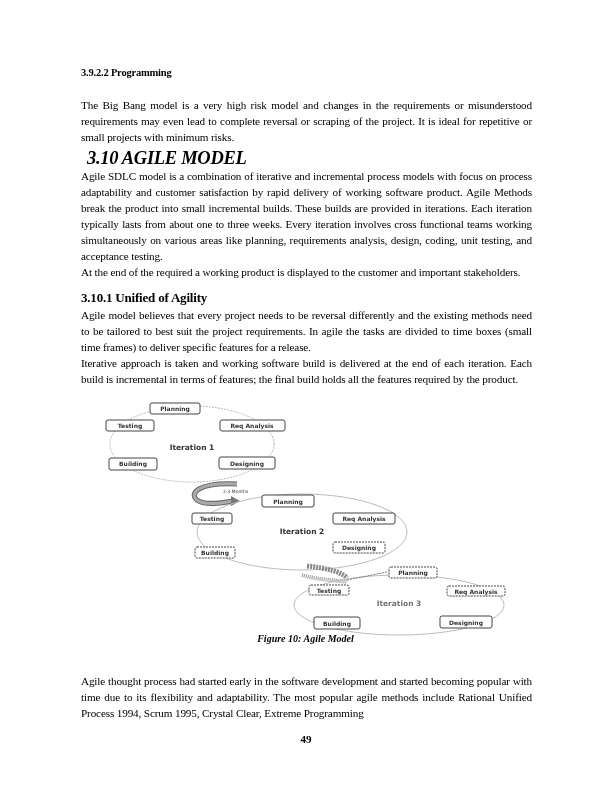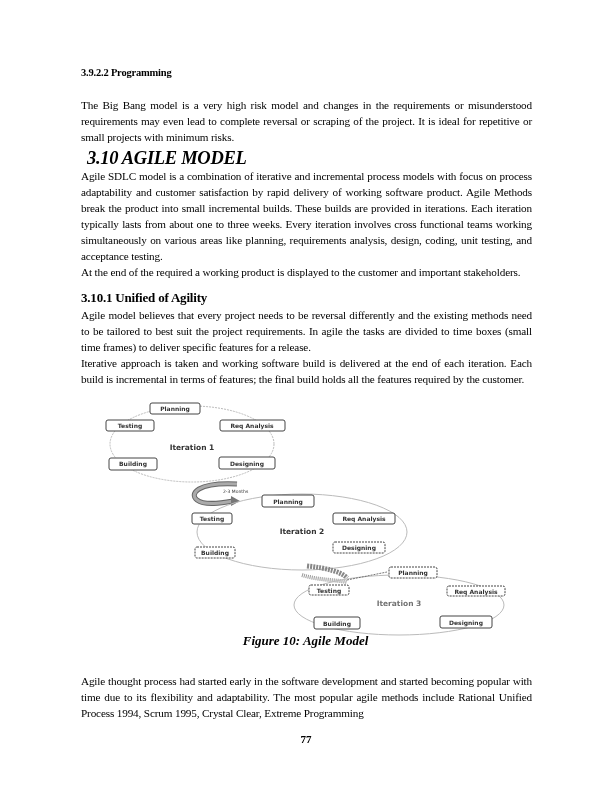--- a/index.html
+++ b/index.html
@@ -62,21 +62,21 @@
       top: 400px;
       width: 440px;
       height: 240px;
     }
     .caption {
       position: absolute;
       left: 0;
       width: 611px;
       top: 633px;
       text-align: center;
-      font-size: 13px;
+      font-size: 10px;
       font-weight: bold;
       font-style: italic;
     }
     .page-num {
       position: absolute;
       left: 0;
       width: 612px;
       top: 733px;
       text-align: center;
       font-size: 11px;
@@ -102,21 +102,21 @@
 
   <div class="h4">3.9.2.2 Programming</div>
   <div class="para" style="top:97px;">The Big Bang model is a very high risk model and changes in the requirements or misunderstood requirements may even lead to complete reversal or scraping of the project. It is ideal for repetitive or small projects with minimum risks.</div>
 
   <div class="h2">3.10 AGILE MODEL</div>
   <div class="para" style="top:168px;">Agile SDLC model is a combination of iterative and incremental process models with focus on process adaptability and customer satisfaction by rapid delivery of working software product. Agile Methods break the product into small incremental builds. These builds are provided in iterations. Each iteration typically lasts from about one to three weeks. Every iteration involves cross functional teams working simultaneously on various areas like planning, requirements analysis, design, coding, unit testing, and acceptance testing.</div>
   <div class="para" style="top:264px;">At the end of the required a working product is displayed to the customer and important stakeholders.</div>
 
   <div class="h3">3.10.1 Unified of Agility</div>
   <div class="para" style="top:307px;">Agile model believes that every project needs to be reversal differently and the existing methods need to be tailored to best suit the project requirements. In agile the tasks are divided to time boxes (small time frames) to deliver specific features for a release.</div>
-  <div class="para" style="top:355px;">Iterative approach is taken and working software build is delivered at the end of each iteration. Each build is incremental in terms of features; the final build holds all the features required by the customer.</div>
+  <div class="para" style="top:355px;">Iterative approach is taken and working software build is delivered at the end of each iteration. Each build is incremental in terms of features; the final build holds all the features required by the product.</div>
 
   <div class="para" style="top:673px;">Agile thought process had started early in the software development and started becoming popular with time due to its flexibility and adaptability. The most popular agile methods include Rational Unified Process 1994, Scrum 1995, Crystal Clear, Extreme Programming</div>
 </div>
 
 <div class="figure">
   <svg width="440" height="240" viewBox="0 0 440 240" xmlns="http://www.w3.org/2000/svg">
 
     <g>
       <ellipse cx="95" cy="44" rx="82" ry="38" fill="none" stroke="#bbb" stroke-width="1" stroke-dasharray="2,1"></ellipse>
       <rect x="53" y="3" width="50" height="11" rx="2" fill="#fff" stroke="#444" stroke-width="1"></rect>
@@ -171,13 +171,13 @@
       <rect x="217" y="217" width="46" height="12" rx="2" fill="#fff" stroke="#444" stroke-width="1"></rect>
       <text class="box-label" x="240" y="226" text-anchor="middle">Building</text>
       <rect x="343" y="216" width="52" height="12" rx="2" fill="#fff" stroke="#444" stroke-width="1"></rect>
       <text class="box-label" x="369" y="225" text-anchor="middle">Designing</text>
       <text class="iter-label" x="302" y="206" text-anchor="middle" fill-opacity="0.7">Iteration 3</text>
     </g>
   </svg>
 </div>
 
 <div class="caption">Figure 10: Agile Model</div>
-<div class="page-num">77</div>
+<div class="page-num">49</div>
 
 </body></html>

